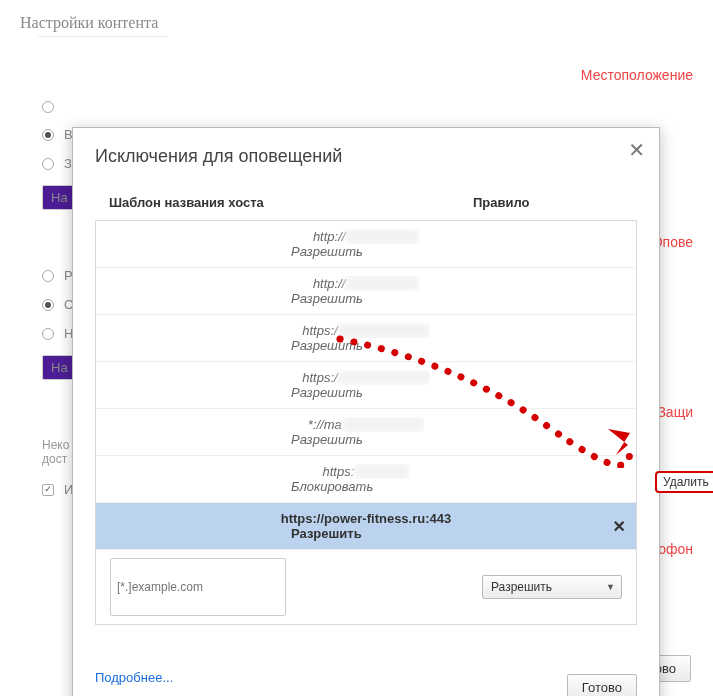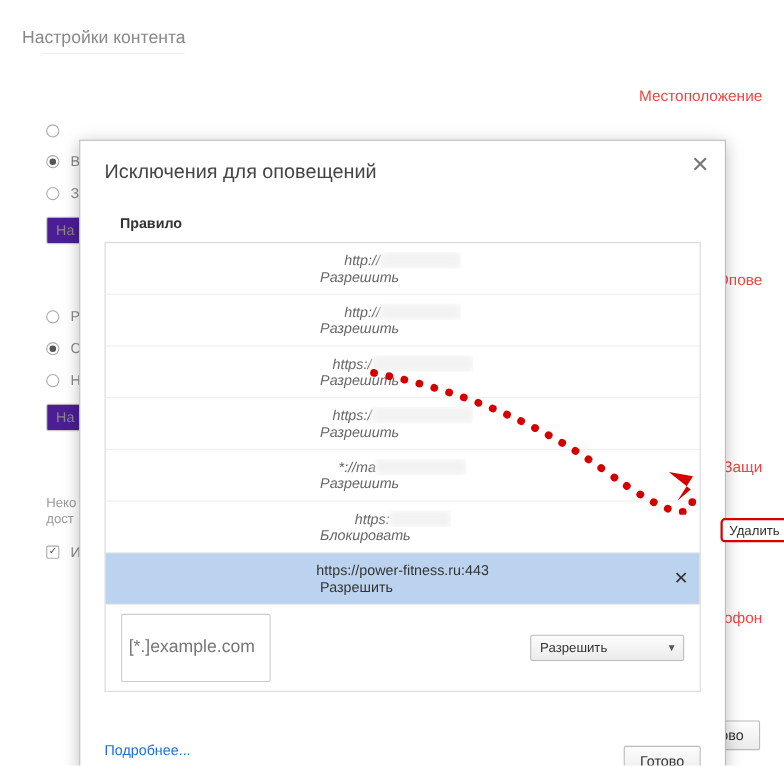--- a/index.html
+++ b/index.html
@@ -15,21 +15,22 @@
     overflow: hidden;
   }
   .page {
     padding: 10px 20px 0 20px;
     color: #888;
   }
   .page h1 {
     font-size: 16px;
     font-weight: 400;
     color: #888;
-    margin: 16px 0 4px 0;
+    margin: 4px 0 4px 0;
+    font-family: Liberation Serif, serif;
   }
   .page .hr {
     height: 1px;
     border-bottom: 1px solid #eee;
     width: 130px;
     margin: 0 0 30px 18px;
   }
   .section-title {
     font-size: 14px;
     color: #ef4444;
@@ -120,20 +121,21 @@
     position: relative;
     flex-direction: column;
   }
   .row:first-child { border-top: 1px solid #d9d9d9; }
   .row .col-host { flex: 1; overflow: hidden; text-overflow: ellipsis; white-space: nowrap; }
   .row .col-rule { width: 150px; }
   .row.selected {
     background: #bcd3ef;
     color: #333;
     font-style: normal;
+    font-weight: bold;
   }
   .row .remove-x {
     position: absolute;
     right: 10px;
     top: 50%;
     transform: translateY(-50%);
     font-size: 16px;
     color: #333;
     cursor: pointer;
   }
@@ -144,25 +146,25 @@
     border-radius: 2px;
   }
   .input-row {
     display: flex;
     align-items: center;
     padding: 8px 14px;
     border-top: 1px solid #eee;
     gap: 10px;
   }
   .input-row input[type=text] {
-    width: 136px;
+    width: 176px;
     padding: 21px 6px;
     border: 1px solid #ccc;
     border-radius: 2px;
-    font-size: 16px;
+    font-size: 12px;
     color: #999;
     font-family: inherit;
   }
   .input-row .spacer { flex: 1; }
   .select-like {
     width: 140px;
     border: 1px solid #bbb;
     border-radius: 2px;
     background: linear-gradient(#fdfdfd,#ebebeb);
     padding: 4px 18px 4px 8px;
@@ -284,20 +286,21 @@
   <div class="section-title">Микрофон</div>
 </div>
 
 <div class="btn page-done">Готово</div>
 
 <div class="modal">
   <span class="modal-close">✕</span>
   <div class="modal-title">Исключения для оповещений</div>
 
   <div class="thead">
+    <div class="col-host">Шаблон названия хоста</div>
     <div class="col-rule">Правило</div>
   </div>
 
   <div class="table-wrap">
     <div id="rows">
         <div class="row">
           <div class="col-host"><span>http://</span><span class="blur">████████</span></div>
           <div class="col-rule">Разрешить</div>
         </div>
         <div class="row">

